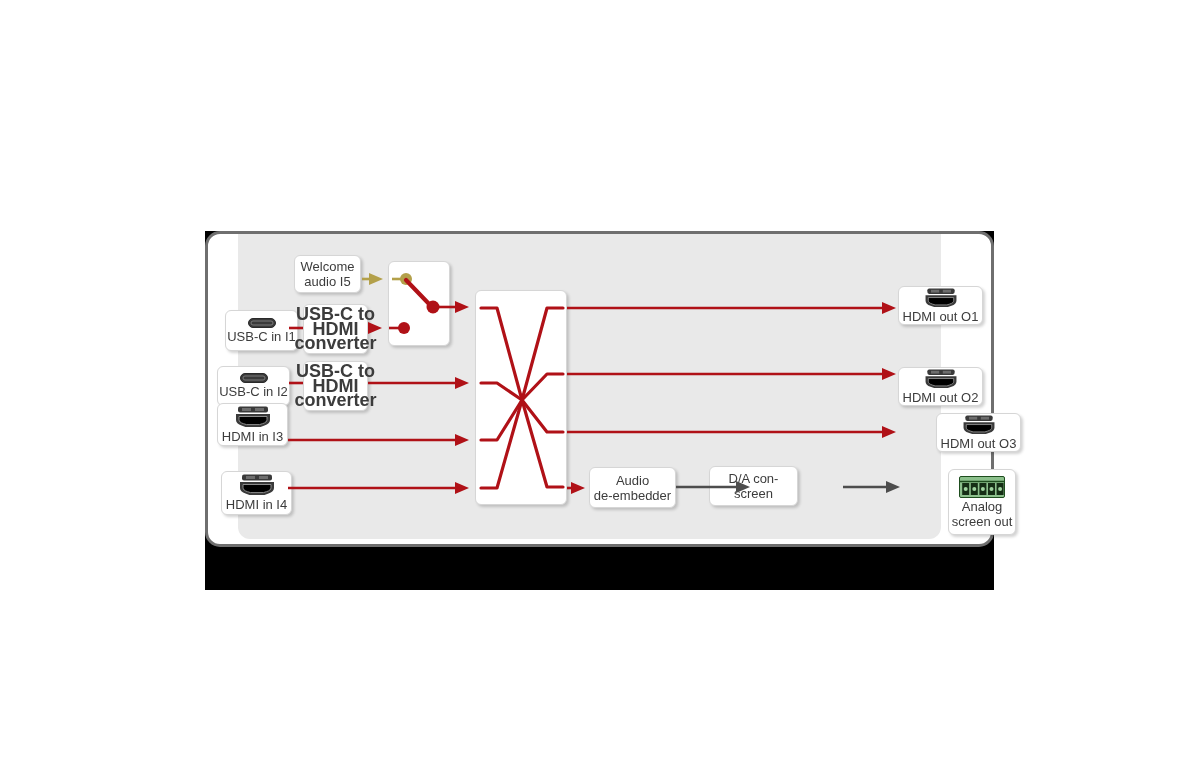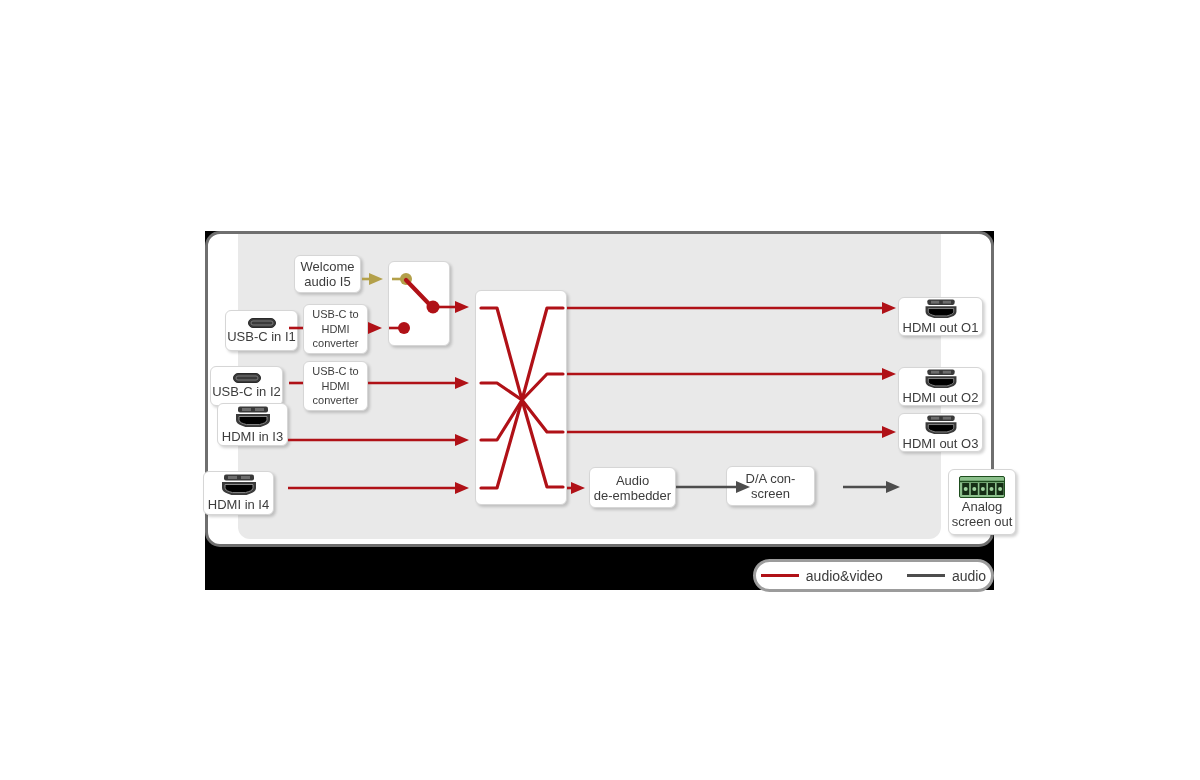--- a/index.html
+++ b/index.html
@@ -9,21 +9,21 @@
   .panel{position:absolute;left:205px;top:231px;width:789px;height:316px;background:#fff;
          border:3px solid #6f6f6f;border-radius:15px;box-sizing:border-box;overflow:hidden;}
   .grayband{position:absolute;top:0;bottom:5px;left:30px;width:703px;background:#e9e9e9;
             border-radius:0 0 12px 12px;}
   .node{position:absolute;background:#fff;border:1px solid #d6d6d6;border-radius:6px;
         box-shadow:2px 2px 3px rgba(0,0,0,0.18);display:flex;flex-direction:column;
         align-items:center;justify-content:center;text-align:center;box-sizing:border-box;
         font-size:13px;line-height:15px;color:#3c3c3c;}
   .node .lbl{display:block;white-space:nowrap;}
   .node .icon{display:block;line-height:0;margin-bottom:1px;}
-  .conv{font-size:11px;line-height:14.5px;}
+  .conv{font-size:18px;line-height:14.5px;font-weight:bold;}
   .matrix{background:#fff;}
   .legend{position:absolute;left:753px;top:559px;width:241px;height:33px;background:#fff;
           border:3px solid #9c9c9c;border-radius:17px;box-sizing:border-box;display:flex;
           align-items:center;justify-content:center;font-size:14px;color:#3c3c3c;}
   .legend .swatch{display:inline-block;width:38px;height:3px;}
   .sw-av{background:var(--c-av,#b01117);margin-right:7px;}
   .sw-audio{background:var(--c-audio,#4d4d4d);margin-left:24px;margin-right:7px;}
   svg.overlay{position:absolute;left:0;top:0;pointer-events:none;}
   .st-av{stroke:var(--c-av,#b01117);}
   .st-audio{stroke:var(--c-audio,#4d4d4d);}
@@ -59,21 +59,21 @@
     </span>
     <span class="lbl">USB-C in I1</span>
   </div>
 
   <div class="node conv" style="left:303px;top:304px;width:65px;height:50px">
     <span class="lbl">USB-C to</span>
     <span class="lbl">HDMI</span>
     <span class="lbl">converter</span>
   </div>
 
-  <div class="node" style="left:210px;top:366px;width:73px;height:40px">
+  <div class="node" style="left:217px;top:366px;width:73px;height:40px">
     <span class="icon">
       <svg width="28" height="10" viewBox="0 0 28 10">
           <rect x="0.5" y="0.5" width="27" height="9" rx="4.5" fill="#3a3a3a" stroke="#2a2a2a"></rect>
           <rect x="3" y="3" width="22" height="4" rx="2" fill="none" stroke="#7a7a7a" stroke-width="1"></rect>
         </svg>
     </span>
     <span class="lbl">USB-C in I2</span>
   </div>
 
   <div class="node conv" style="left:303px;top:361px;width:65px;height:50px">
@@ -88,46 +88,46 @@
           <rect x="4" y="0.5" width="30" height="6" rx="2" fill="#3a3a3a"></rect>
           <rect x="8" y="2" width="9" height="3" fill="#6d6d6d"></rect>
           <rect x="21" y="2" width="9" height="3" fill="#6d6d6d"></rect>
           <path d="M2,8 H36 V14 C36,16.5 34,18.5 30.5,19.5 L26.5,21 H11.5 L7.5,19.5 C4,18.5 2,16.5 2,14 Z" fill="#3a3a3a"></path>
           <path d="M5,10.5 H33 V13.5 C33,15.5 31.5,16.8 28.5,17.7 L25.5,18.6 H12.5 L9.5,17.7 C6.5,16.8 5,15.5 5,13.5 Z" fill="#000" stroke="#8d8d8d" stroke-width="1"></path>
         </svg>
     </span>
     <span class="lbl">HDMI in I3</span>
   </div>
 
-  <div class="node" style="left:203px;top:471px;width:71px;height:44px">
+  <div class="node" style="left:221px;top:471px;width:71px;height:44px">
     <span class="icon">
       <svg width="38" height="22" viewBox="0 0 38 22">
           <rect x="4" y="0.5" width="30" height="6" rx="2" fill="#3a3a3a"></rect>
           <rect x="8" y="2" width="9" height="3" fill="#6d6d6d"></rect>
           <rect x="21" y="2" width="9" height="3" fill="#6d6d6d"></rect>
           <path d="M2,8 H36 V14 C36,16.5 34,18.5 30.5,19.5 L26.5,21 H11.5 L7.5,19.5 C4,18.5 2,16.5 2,14 Z" fill="#3a3a3a"></path>
           <path d="M5,10.5 H33 V13.5 C33,15.5 31.5,16.8 28.5,17.7 L25.5,18.6 H12.5 L9.5,17.7 C6.5,16.8 5,15.5 5,13.5 Z" fill="#000" stroke="#8d8d8d" stroke-width="1"></path>
         </svg>
     </span>
     <span class="lbl">HDMI in I4</span>
   </div>
 
   <div class="node matrix" style="left:475px;top:290px;width:92px;height:215px"></div>
 
   <div class="node" style="left:589px;top:467px;width:87px;height:41px">
     <span class="lbl">Audio</span>
     <span class="lbl">de-embedder</span>
   </div>
 
-  <div class="node" style="left:726px;top:466px;width:89px;height:40px">
+  <div class="node" style="left:709px;top:466px;width:89px;height:40px">
     <span class="lbl">D/A con-</span>
     <span class="lbl">screen</span>
   </div>
 
-  <div class="node" style="left:898px;top:297px;width:85px;height:39px">
+  <div class="node" style="left:898px;top:286px;width:85px;height:39px">
     <span class="icon">
       <svg width="36" height="20" viewBox="0 0 38 22">
           <rect x="4" y="0.5" width="30" height="6" rx="2" fill="#3a3a3a"></rect>
           <rect x="8" y="2" width="9" height="3" fill="#6d6d6d"></rect>
           <rect x="21" y="2" width="9" height="3" fill="#6d6d6d"></rect>
           <path d="M2,8 H36 V14 C36,16.5 34,18.5 30.5,19.5 L26.5,21 H11.5 L7.5,19.5 C4,18.5 2,16.5 2,14 Z" fill="#3a3a3a"></path>
           <path d="M5,10.5 H33 V13.5 C33,15.5 31.5,16.8 28.5,17.7 L25.5,18.6 H12.5 L9.5,17.7 C6.5,16.8 5,15.5 5,13.5 Z" fill="#000" stroke="#8d8d8d" stroke-width="1"></path>
         </svg>
     </span>
     <span class="lbl">HDMI out O1</span>
@@ -139,21 +139,21 @@
           <rect x="4" y="0.5" width="30" height="6" rx="2" fill="#3a3a3a"></rect>
           <rect x="8" y="2" width="9" height="3" fill="#6d6d6d"></rect>
           <rect x="21" y="2" width="9" height="3" fill="#6d6d6d"></rect>
           <path d="M2,8 H36 V14 C36,16.5 34,18.5 30.5,19.5 L26.5,21 H11.5 L7.5,19.5 C4,18.5 2,16.5 2,14 Z" fill="#3a3a3a"></path>
           <path d="M5,10.5 H33 V13.5 C33,15.5 31.5,16.8 28.5,17.7 L25.5,18.6 H12.5 L9.5,17.7 C6.5,16.8 5,15.5 5,13.5 Z" fill="#000" stroke="#8d8d8d" stroke-width="1"></path>
         </svg>
     </span>
     <span class="lbl">HDMI out O2</span>
   </div>
 
-  <div class="node" style="left:898px;top:413px;width:85px;height:39px">
+  <div class="node" style="left:936px;top:413px;width:85px;height:39px">
     <span class="icon">
       <svg width="36" height="20" viewBox="0 0 38 22">
           <rect x="4" y="0.5" width="30" height="6" rx="2" fill="#3a3a3a"></rect>
           <rect x="8" y="2" width="9" height="3" fill="#6d6d6d"></rect>
           <rect x="21" y="2" width="9" height="3" fill="#6d6d6d"></rect>
           <path d="M2,8 H36 V14 C36,16.5 34,18.5 30.5,19.5 L26.5,21 H11.5 L7.5,19.5 C4,18.5 2,16.5 2,14 Z" fill="#3a3a3a"></path>
           <path d="M5,10.5 H33 V13.5 C33,15.5 31.5,16.8 28.5,17.7 L25.5,18.6 H12.5 L9.5,17.7 C6.5,16.8 5,15.5 5,13.5 Z" fill="#000" stroke="#8d8d8d" stroke-width="1"></path>
         </svg>
     </span>
     <span class="lbl">HDMI out O3</span>
@@ -177,26 +177,20 @@
             <circle cx="23.9" cy="13" r="2"></circle>
             <circle cx="32.5" cy="13" r="2"></circle>
             <circle cx="41.1" cy="13" r="2"></circle>
           </g>
         </svg>
     </span>
     <span class="lbl">Analog</span>
     <span class="lbl">screen out</span>
   </div>
 
-  <div class="legend">
-    <span class="swatch sw-av"></span>
-    <span>audio&amp;video</span>
-    <span class="swatch sw-audio"></span>
-    <span>audio</span>
-  </div>
 
   <svg class="overlay" width="1200" height="780" viewBox="0 0 1200 780">
     <defs>
       <marker id="arr-av" markerUnits="userSpaceOnUse" markerWidth="14" markerHeight="12" refX="2" refY="6" orient="auto">
         <polygon points="0,0 14,6 0,12" class="f-av"></polygon>
       </marker>
       <marker id="arr-audio" markerUnits="userSpaceOnUse" markerWidth="14" markerHeight="12" refX="2" refY="6" orient="auto">
         <polygon points="0,0 14,6 0,12" class="f-audio"></polygon>
       </marker>
       <marker id="arr-welcome" markerUnits="userSpaceOnUse" markerWidth="14" markerHeight="12" refX="2" refY="6" orient="auto">

